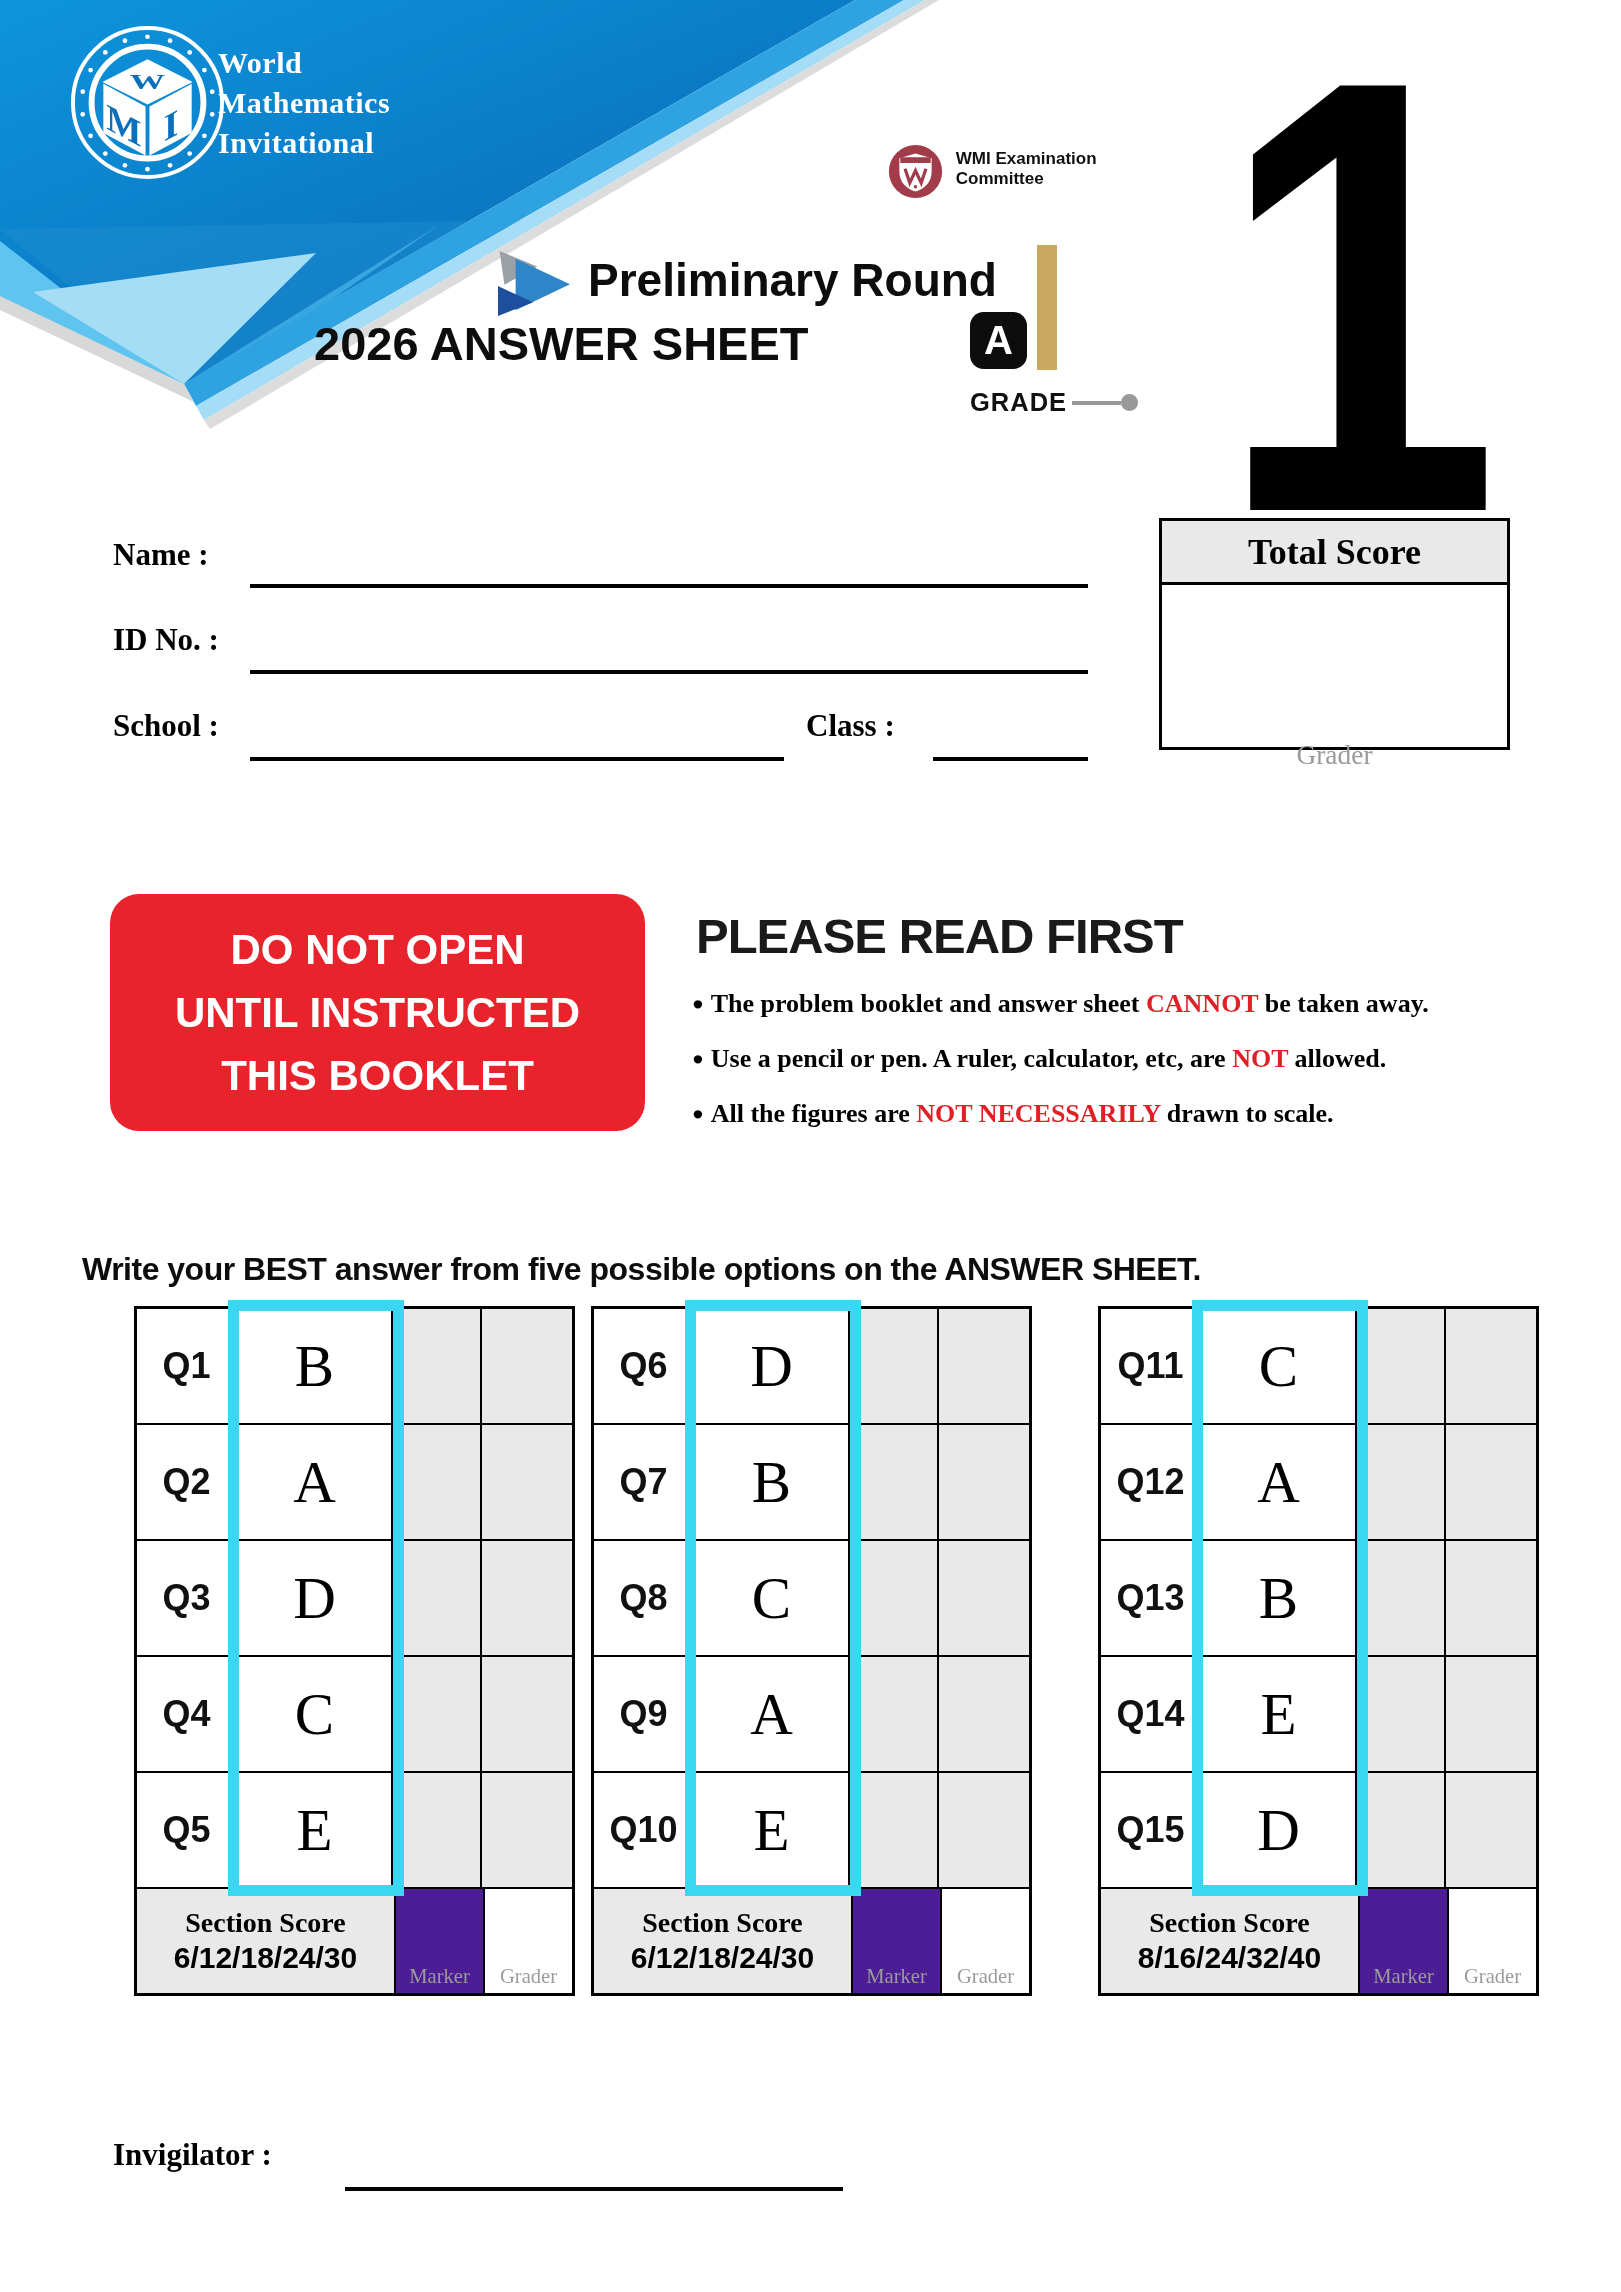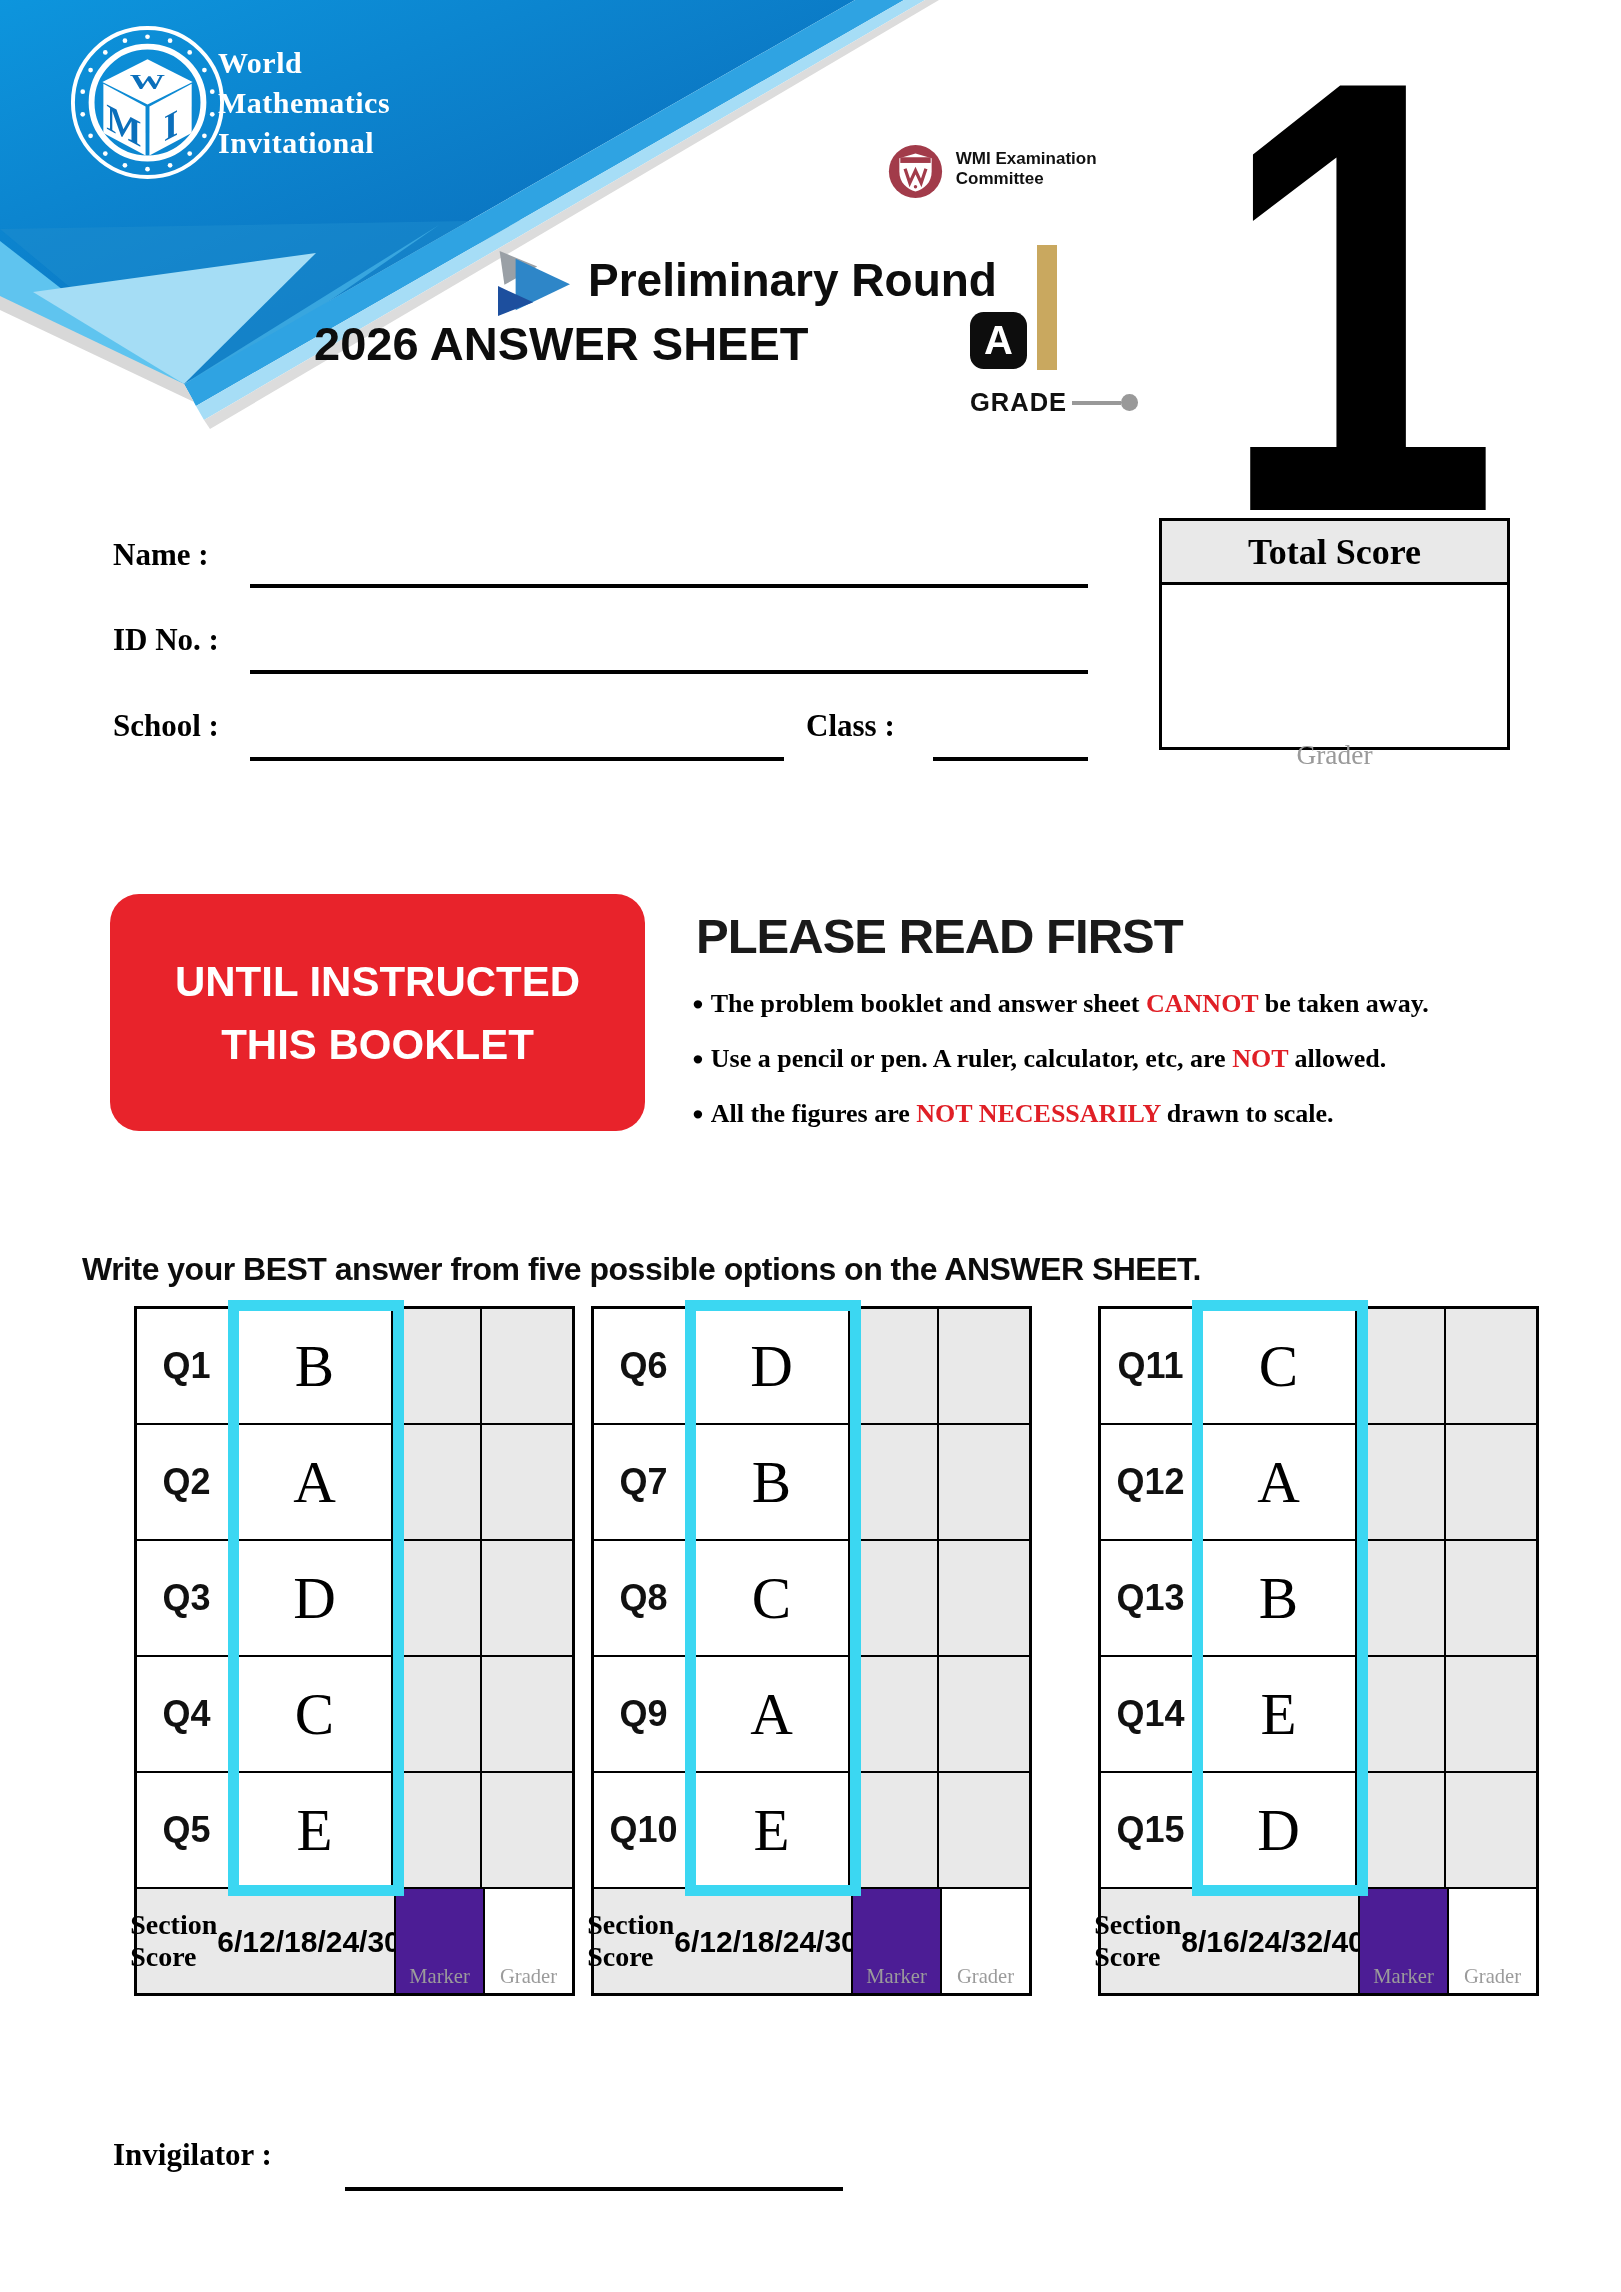--- a/index.html
+++ b/index.html
@@ -76,21 +76,21 @@
   .atable{position:absolute;left:0;top:0;width:441px;height:690px;border:3.9px solid #000;box-sizing:border-box;
           display:flex;flex-direction:column;background:#fff;}
   .arow{display:flex;height:116px;border-bottom:2.9px solid #000;box-sizing:border-box;}
   .cell{box-sizing:border-box;height:100%;display:flex;align-items:center;justify-content:center;}
   .qcell{width:101px;border-right:2.9px solid #000;font-size:36px;font-weight:bold;font-family:"Liberation Sans","DejaVu Sans",sans-serif;}
   .acell{width:155px;border-right:2.9px solid #000;font-family:"Liberation Serif","DejaVu Serif",serif;font-size:59px;color:#000;}
   .mcell{width:89px;border-right:2.9px solid #000;background:#e9e9e9;}
   .gcell{flex:1;background:#e9e9e9;}
   .asec{display:flex;height:104px;box-sizing:border-box;}
   .sec-main{width:259px;border-right:2.9px solid #000;background:#e9e9e9;box-sizing:border-box;
-            display:flex;flex-direction:row;align-items:center;justify-content:center;}
+            display:flex;flex-direction:column;align-items:center;justify-content:center;}
   .sec-label{font-family:"Liberation Serif","DejaVu Serif",serif;font-weight:bold;font-size:28px;color:#000;}
   .sec-values{font-family:"Liberation Sans","DejaVu Sans",sans-serif;font-weight:bold;font-size:30px;color:#000;margin-top:2px;}
   .sec-m{width:89px;border-right:2.9px solid #000;background:#4c1d95;position:relative;box-sizing:border-box;}
   .sec-g{flex:1;background:#fff;position:relative;}
   .sec-tag{position:absolute;bottom:4.9px;left:0;width:100%;text-align:center;
            font-family:"Liberation Serif","DejaVu Serif",serif;font-size:20.6px;color:#9b9b9b;}
   .cyan-frame{position:absolute;left:94px;top:-5.9px;width:176px;height:596px;border:11.8px solid #3bd7f2;
               box-sizing:border-box;pointer-events:none;z-index:5;}
 </style>
 </head>
@@ -197,20 +197,21 @@
   <div class="fline" style="left:933px;top:757px;width:155px;"></div>
 
   <div class="total-box">
     <div class="total-head">Total Score</div>
     <div class="total-body">
       <div class="total-grader">Grader</div>
     </div>
   </div>
 
   <div class="warning-box">
+    <div>DO NOT OPEN</div>
     <div>UNTIL INSTRUCTED</div>
     <div>THIS BOOKLET</div>
   </div>
 
   <div class="read-title">PLEASE READ FIRST</div>
   <div class="read-items" id="read-items">
       <div class="read-item">
         <span class="bullet">●</span>
         <span class="read-text">The problem booklet and answer sheet <span class="em">CANNOT</span> be taken away.</span>
       </div>

